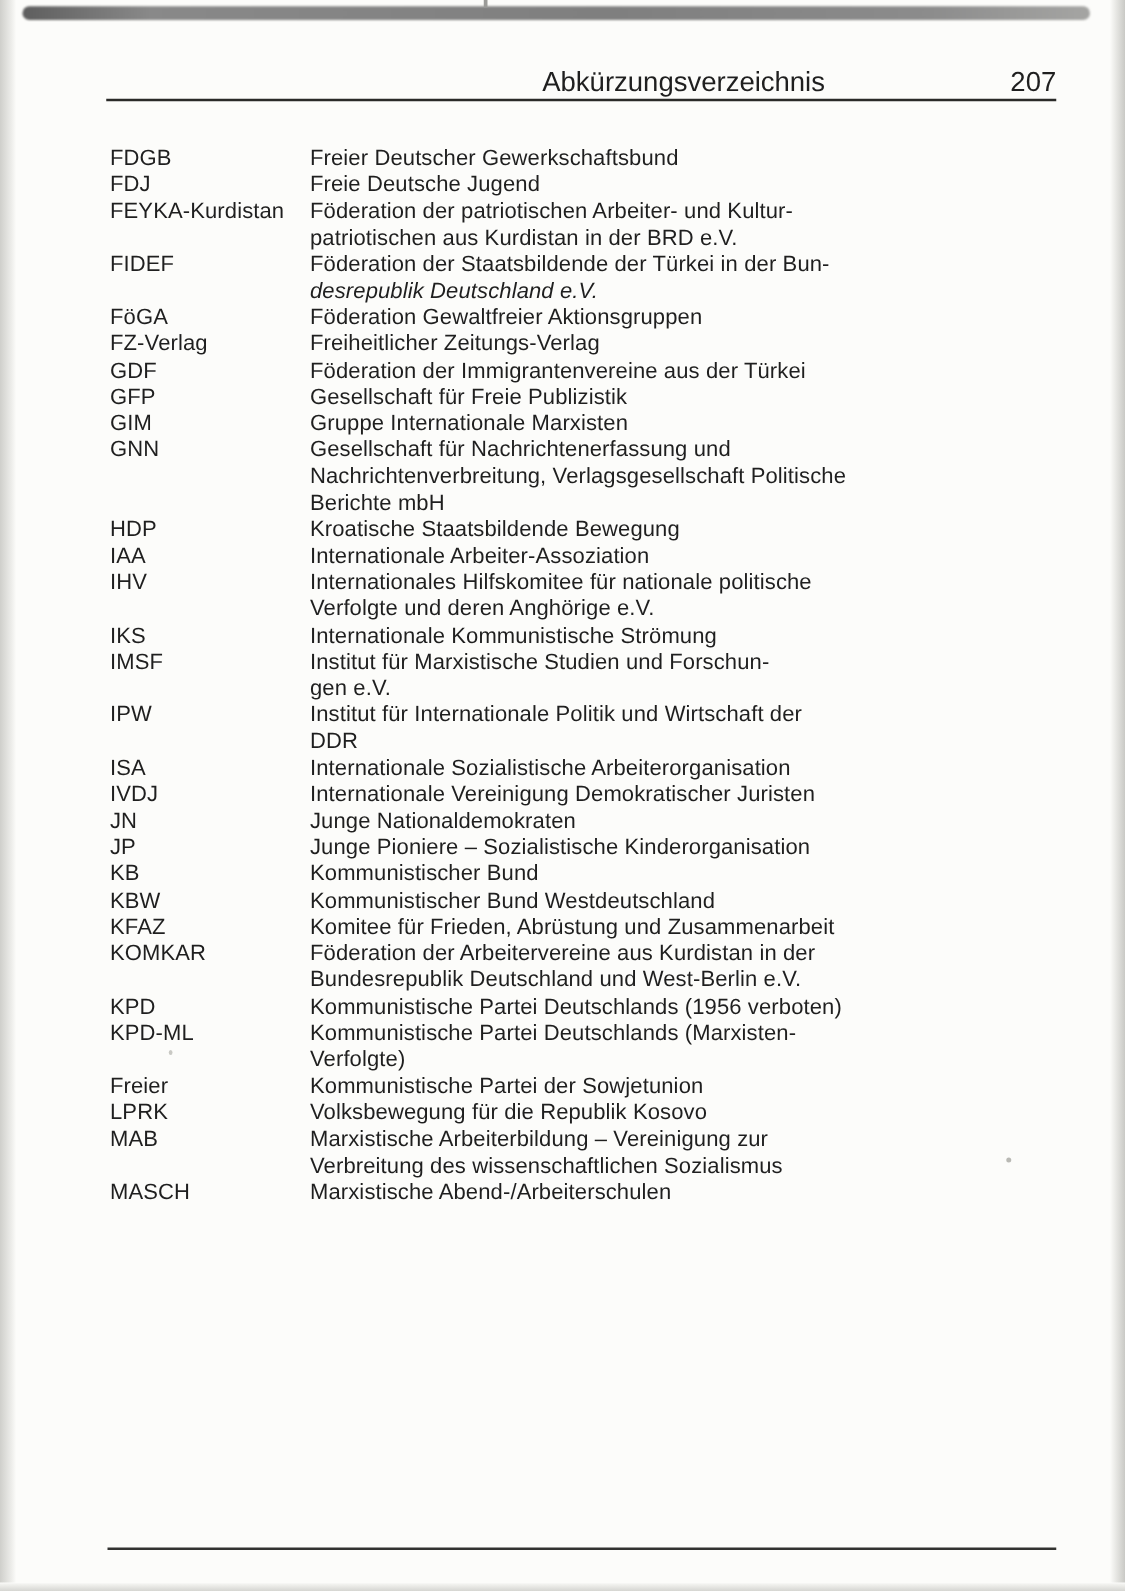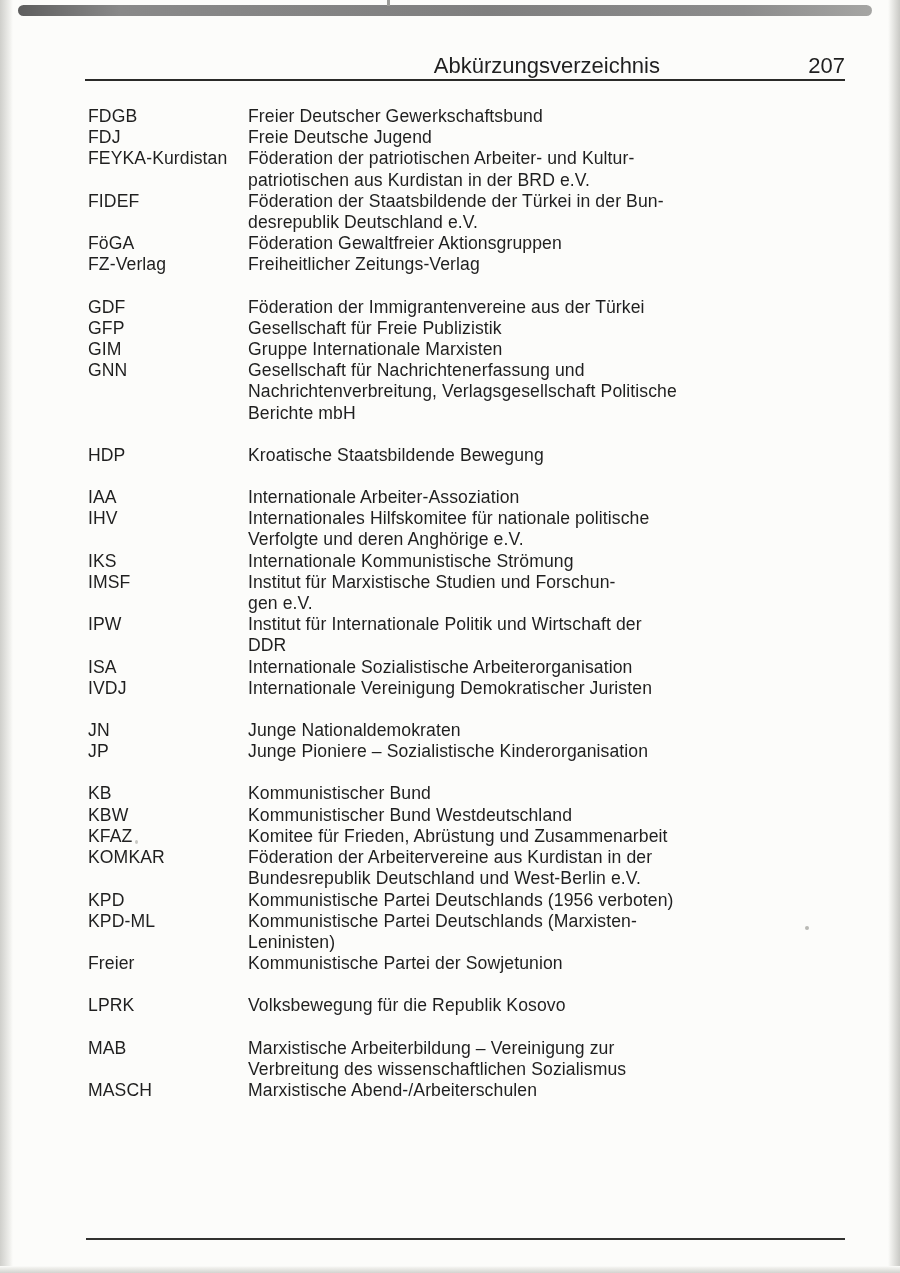--- a/index.html
+++ b/index.html
@@ -26,26 +26,26 @@
   
   .hdr{position:absolute;top:54px;left:88px;width:757px;height:24px;font-size:22px;line-height:24px}
   .hdr-title{position:absolute;right:185px;white-space:nowrap}
   .hdr-num{position:absolute;right:0}
   .rule{position:absolute;background:#2a2a28}
   .rule-top{top:79px;left:85px;width:760px;height:2px}
   .rule-bottom{top:1238px;left:86px;width:759px;height:2px;background:#323230}
   
   .list{position:absolute;top:102px;left:88px;right:55px;
     font-size:17.6px;line-height:21.2px;letter-spacing:0.1px}
-  .group{margin-top:21px}
-  .group:first-child{margin-top:4px}
+  .group{}
+  .group:first-child{margin-top:14px}
   .entry{display:flex}
   .term{flex:0 0 160px;width:160px}
   .def{flex:1}
-  .it{}
+  .it{font-style:italic}
   
   .dot{position:absolute;border-radius:50%}
   .d1{left:805px;top:926px;width:4px;height:4px;background:#b9b9b4}
   .d2{left:135px;top:840px;width:3px;height:4px;background:#c9c9c4}
 </style>
 </head>
 <body>
 
 <div class="left-band"></div>
 <div class="right-band"></div>
@@ -226,21 +226,21 @@
       <div class="entry">
         <div class="term">KPD</div>
         <div class="def">
           <div class="line">Kommunistische Partei Deutschlands (1956 verboten)</div>
         </div>
       </div>
       <div class="entry">
         <div class="term">KPD-ML</div>
         <div class="def">
           <div class="line">Kommunistische Partei Deutschlands (Marxisten-</div>
-          <div class="line">Leninisten)</div>
+          <div class="line">Verfolgte)</div>
         </div>
       </div>
       <div class="entry">
         <div class="term">Freier</div>
         <div class="def">
           <div class="line">Kommunistische Partei der Sowjetunion</div>
         </div>
       </div>
     </div>
     <div class="group">

